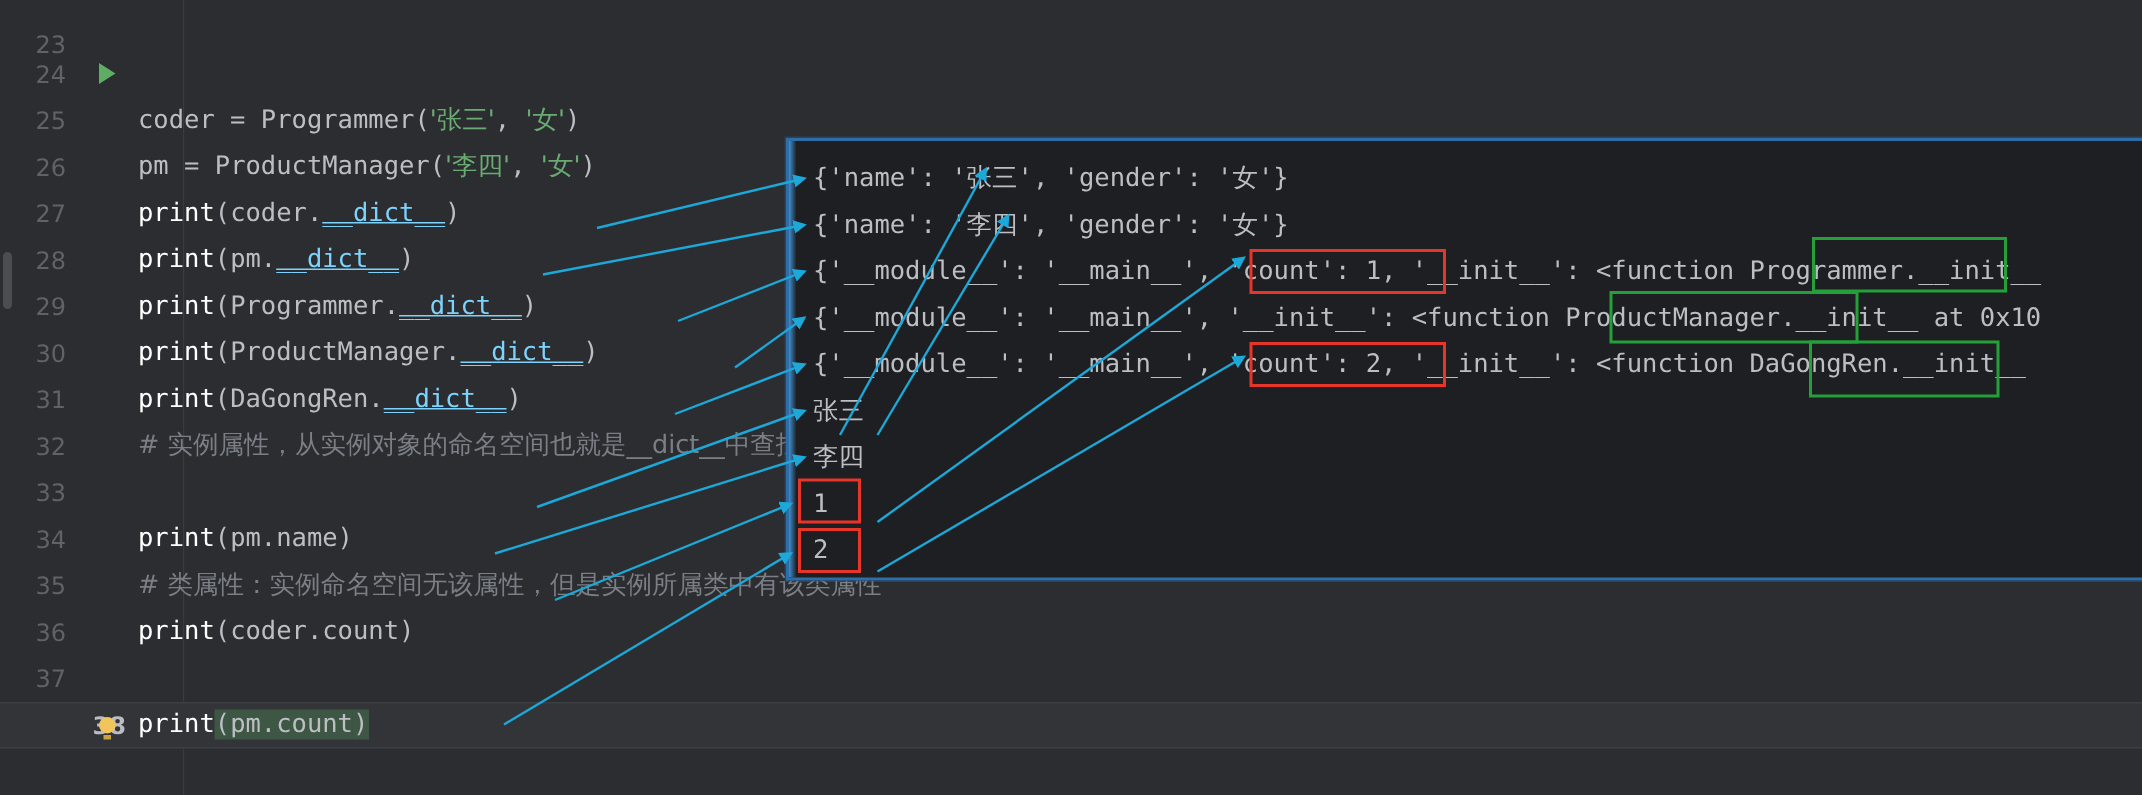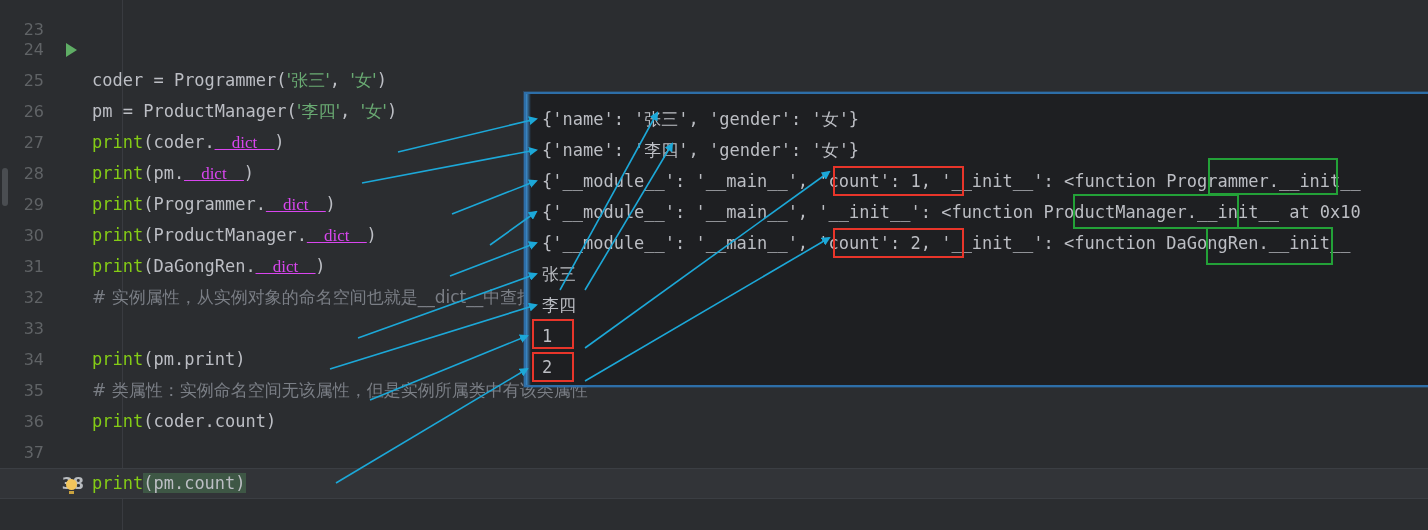--- a/index.html
+++ b/index.html
@@ -130,24 +130,24 @@
     white-space: pre;
     font-size: 17px;
     font-family: "DejaVu Sans Mono", "Liberation Mono", monospace;
     color: #bcbec4;
     letter-spacing: 0px;
   }
 
   
   .t-kw      { color: #cf8e6d; }
   .t-plain   { color: #bcbec4; }
-  .t-fn      { color: #84cc16; }
+  .t-fn      { color: #ffffff; }
   .t-cls     { color: #bcbec4; }
   .t-str     { color: #6aab73; }
-  .t-magic   { color: #d946ef; text-decoration: underline; font-family: Liberation Serif, serif; }
+  .t-magic   { color: #7dd3fc; text-decoration: underline; }
   .t-dunder  { color: #bcbec4; text-decoration: underline; }
   .t-comment { color: #7a7e85; }
   .hl-green  { background: rgba(80,140,90,0.40); }
 
   
   .cjk { font-family: "DejaVu Sans", "Liberation Sans", sans-serif; }
 
   
   .output-panel {
     position: absolute;
@@ -247,21 +247,21 @@
       </div>
       <div class="row" style="top: 282px;">
         <div class="lineno" style="top: 0px;">32</div>
         <div class="codetext" style="left: 92px;"><span class="t-comment cjk"># 实例属性，从实例对象的命名空间也就是__dict__中查找</span></div>
       </div>
       <div class="row" style="top: 313px;">
         <div class="lineno" style="top: 0px;">33</div>
       </div>
       <div class="row" style="top: 344px;">
         <div class="lineno" style="top: 0px;">34</div>
-        <div class="codetext" style="left: 92px;"><span class="t-fn">print</span><span class="t-plain">(pm.print)</span></div>
+        <div class="codetext" style="left: 92px;"><span class="t-fn">print</span><span class="t-plain">(pm.name)</span></div>
       </div>
       <div class="row" style="top: 375px;">
         <div class="lineno" style="top: 0px;">35</div>
         <div class="codetext" style="left: 92px;"><span class="t-comment cjk"># 类属性：实例命名空间无该属性，但是实例所属类中有该类属性</span></div>
       </div>
       <div class="row" style="top: 406px;">
         <div class="lineno" style="top: 0px;">36</div>
         <div class="codetext" style="left: 92px;"><span class="t-fn">print</span><span class="t-plain">(coder.count)</span></div>
       </div>
       <div class="row" style="top: 437px;">

